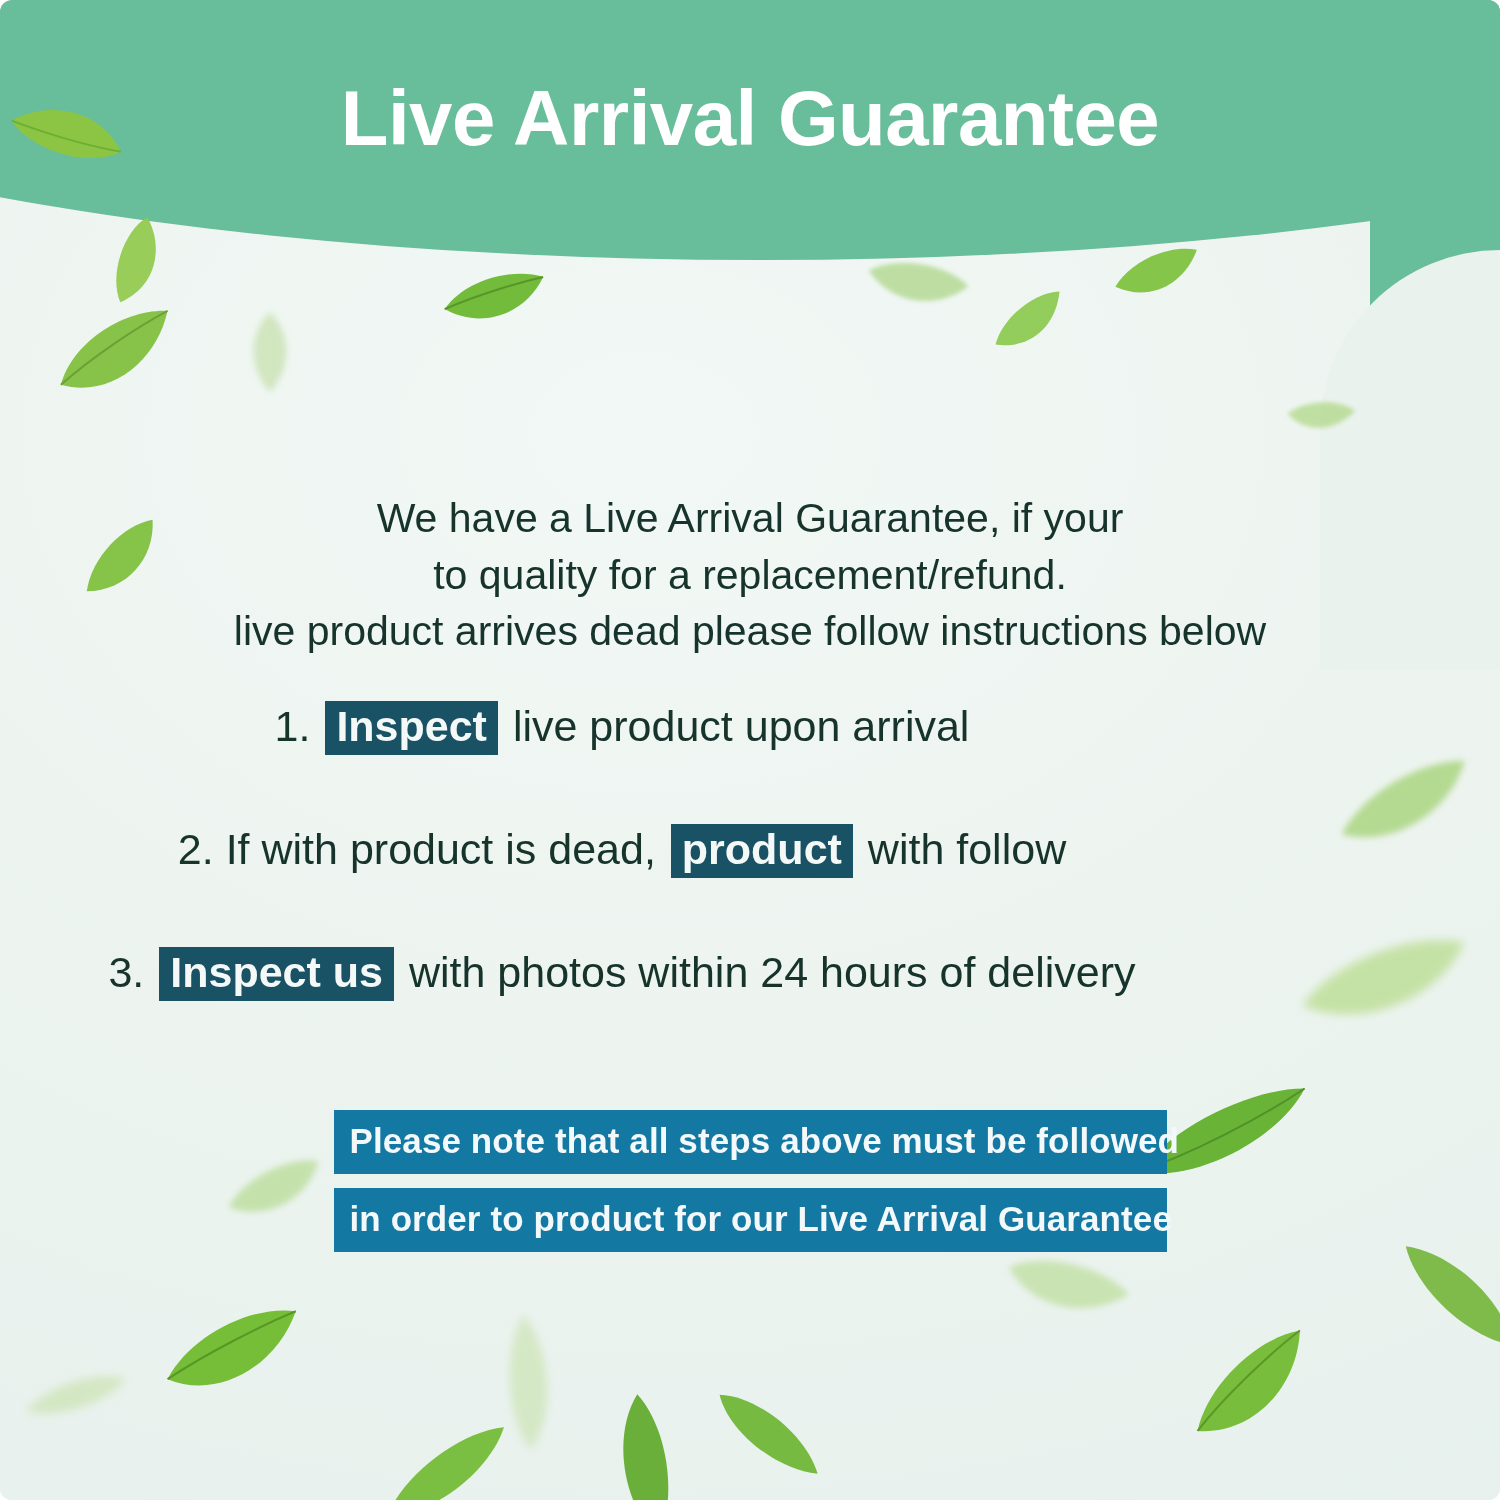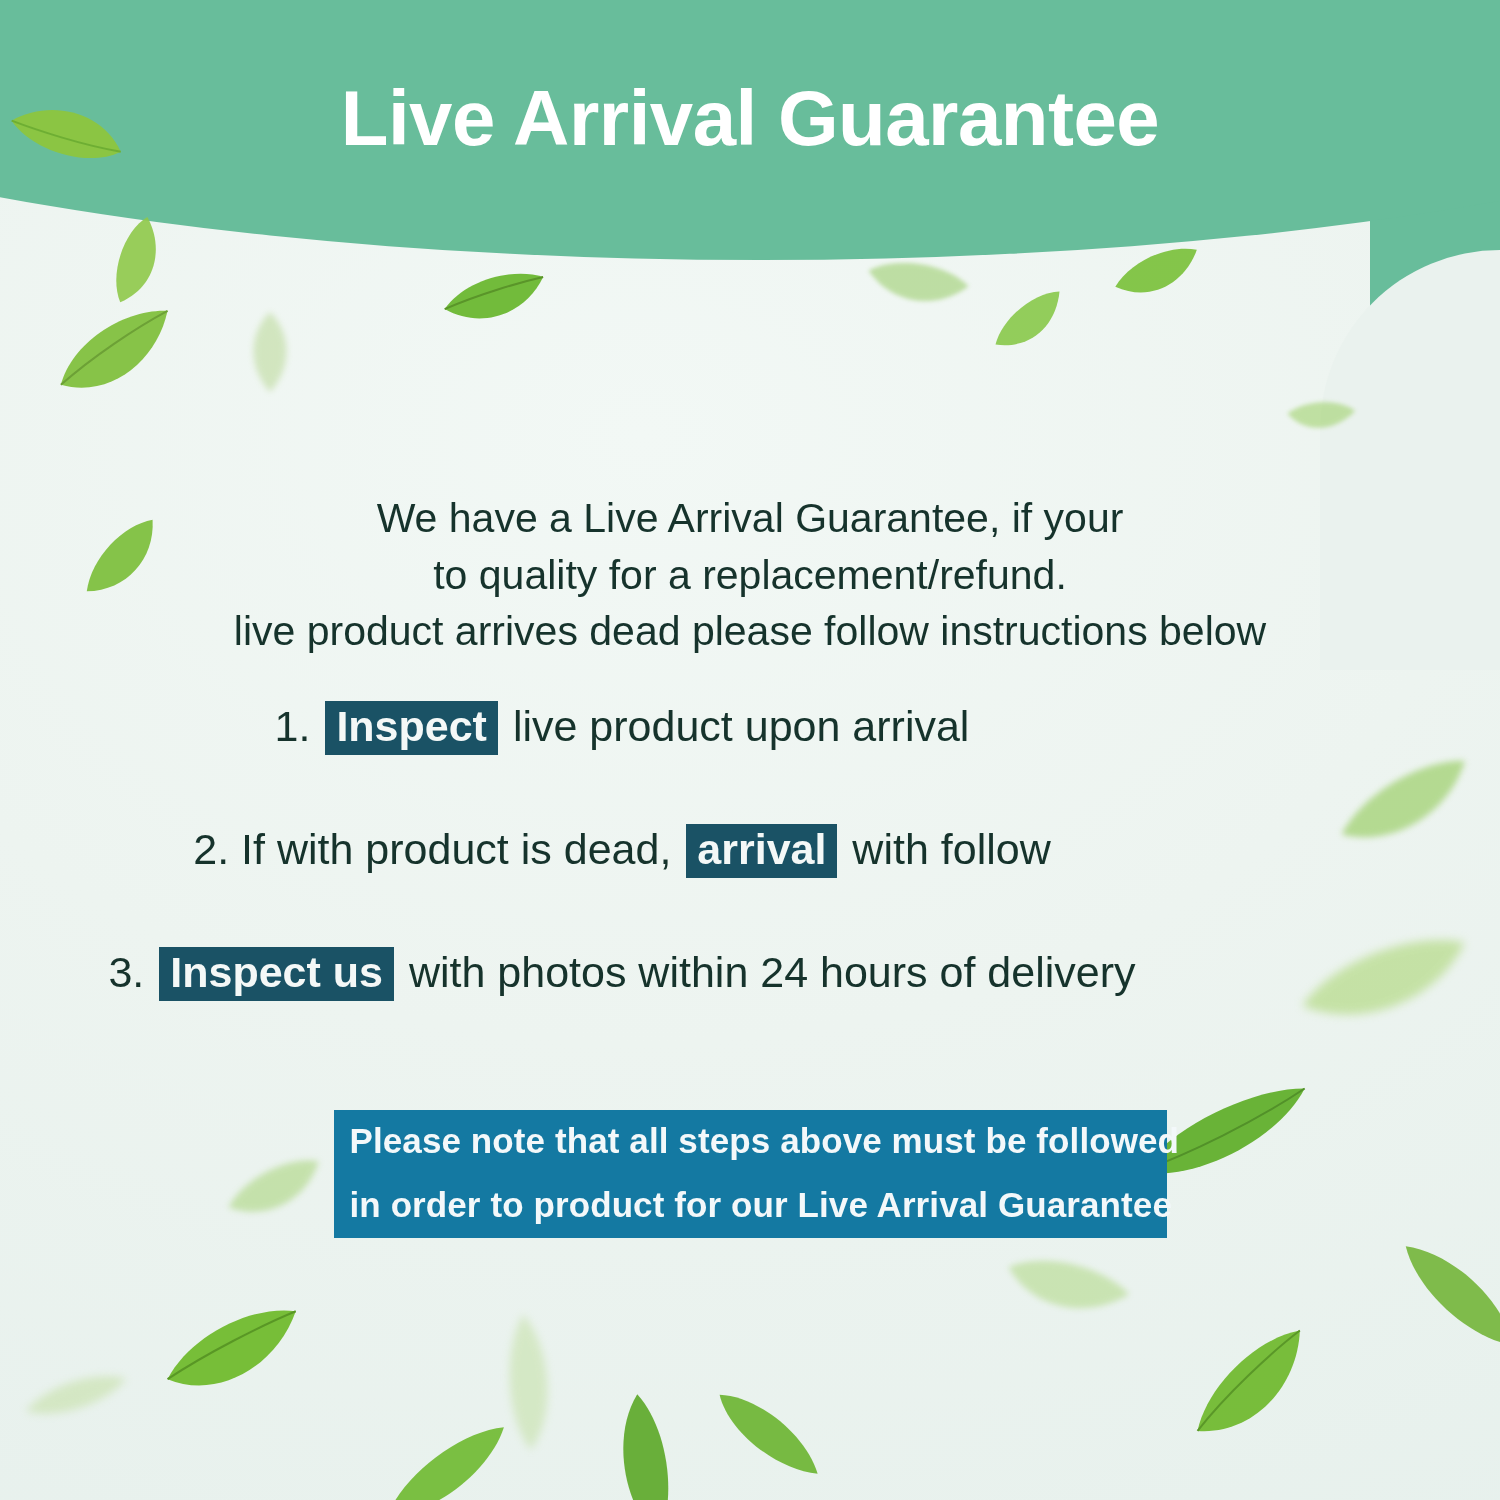--- a/index.html
+++ b/index.html
@@ -7,20 +7,21 @@
     padding: 0;
     background: #ffffff;
   }
   .canvas {
     position: relative;
     width: 1500px;
     height: 1500px;
     overflow: hidden;
     background: #e8f1ed;
     font-family: "Liberation Sans", sans-serif;
+    border-radius: 12px;
   }
 
   
   .panel {
     position: absolute;
     left: -60px;
     top: 60px;
     width: 1560px;
     height: 1500px;
     background:
@@ -118,21 +119,21 @@
   .notes {
     position: absolute;
     left: 0;
     top: 1110px;
     width: 1500px;
     z-index: 6;
     text-align: center;
   }
   .note-bar {
     display: block;
-    margin: 0 auto 0 auto;
+    margin: 0 auto 14px auto;
     background: #1479a2;
     color: #f3f8fa;
     font-size: 35px;
     font-weight: 700;
     letter-spacing: 0.1px;
     padding: 11px 17px 13px 16px;
     width: 800px;
     text-align: right;
     white-space: nowrap;
   }
@@ -313,21 +314,21 @@
 
     <div class="step">
       <span>1.</span>
       <span class="hl">Inspect</span>
       <span>live product upon arrival</span>
     </div>
 
     <div class="step">
       <span>2.</span>
       <span>If with product is dead,</span>
-      <span class="hl">arrival</span>
+      <span class="hl">product</span>
       <span>with follow</span>
     </div>
 
     <div class="step">
       <span>3.</span>
       <span class="hl">Inspect us</span>
       <span>with photos within 24 hours of delivery</span>
     </div>
 
   </div>

